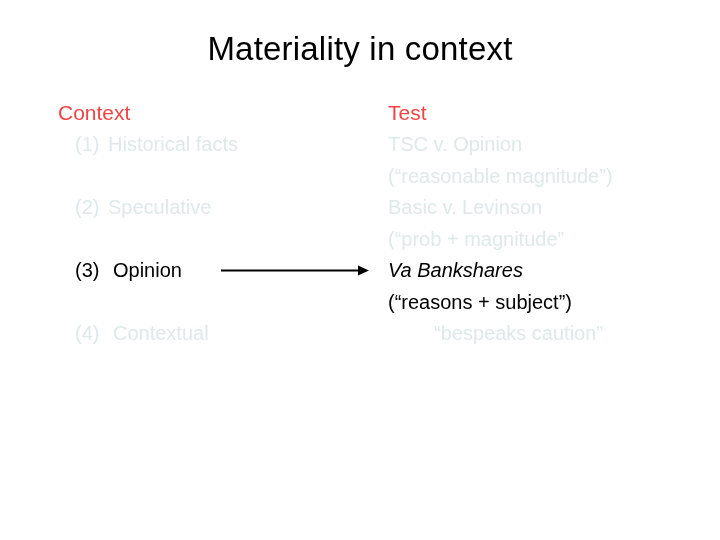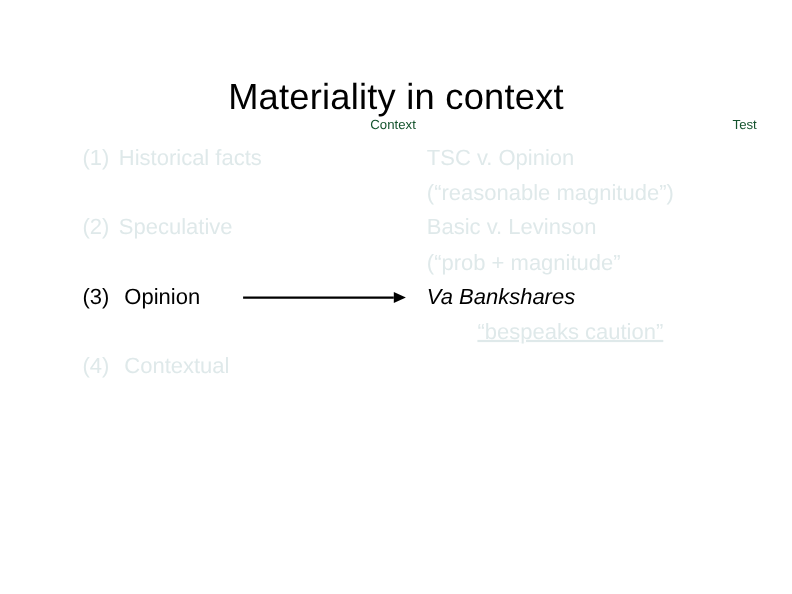--- a/index.html
+++ b/index.html
@@ -30,21 +30,20 @@
     left: 0;
     top: 30px;
     width: 720px;
     text-align: center;
     font-size: 33px;
     line-height: 38px;
     font-weight: 400;
     color: #000000;
     letter-spacing: 0.2px;
     white-space: nowrap;
-    margin-top: 39px;
   }
 
   
   .column {
     position: absolute;
     font-size: 20px;
     font-weight: 400;
   }
 
   #context-column {
@@ -53,26 +52,25 @@
     width: 320px;
   }
 
   #test-column {
     left: 388px;
     top: 100px;
     width: 300px;
   }
 
   .col-heading {
-    color: #14532d;
-    font-size: 12px;
+    color: #ef4444;
+    font-size: 21px;
     line-height: 26px;
     height: 31px;
     white-space: nowrap;
-    text-align: right;
   }
 
   
   .context-row {
     height: 63px;
     line-height: 26px;
     white-space: nowrap;
     display: block;
     margin-left: 17px;
   }
@@ -96,21 +94,20 @@
     color: #dfe9ea;
   }
   .solid {
     color: #000000;
   }
   .italic {
     font-style: italic;
   }
   .indent {
     padding-left: 46px;
-    text-decoration: underline;
   }
 
   
   #opinion-arrow {
     position: absolute;
     left: 220px;
     top: 262px;
     width: 150px;
     height: 18px;
     pointer-events: none;
@@ -151,20 +148,21 @@
     <div class="test-row faded">TSC v. Opinion</div>
 
     <div class="test-row faded">(“reasonable magnitude”)</div>
 
     <div class="test-row faded">Basic v. Levinson</div>
 
     <div class="test-row faded">(“prob + magnitude”</div>
 
     <div class="test-row solid italic">Va Bankshares</div>
 
+    <div class="test-row solid">(“reasons + subject”)</div>
 
 
     <div class="test-row faded indent">“bespeaks caution”</div>
   </div>
 
   <svg id="opinion-arrow" viewBox="0 0 150 18">
     <line x1="1" y1="8.5" x2="138" y2="8.5" stroke="#000000" stroke-width="2"></line>
     <polygon points="138,3.5 149,8.5 138,13.5" fill="#000000"></polygon>
   </svg>
 

